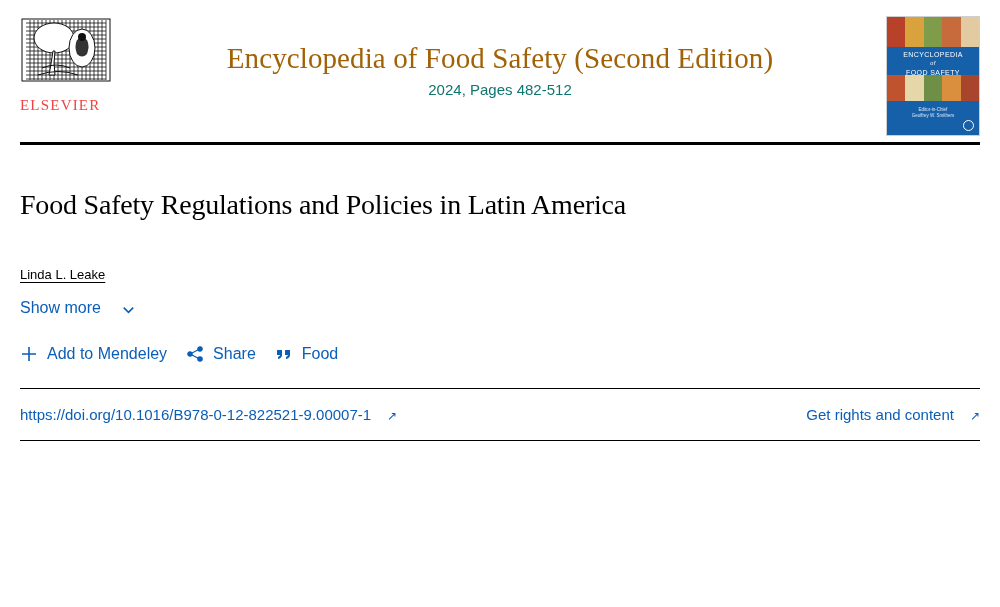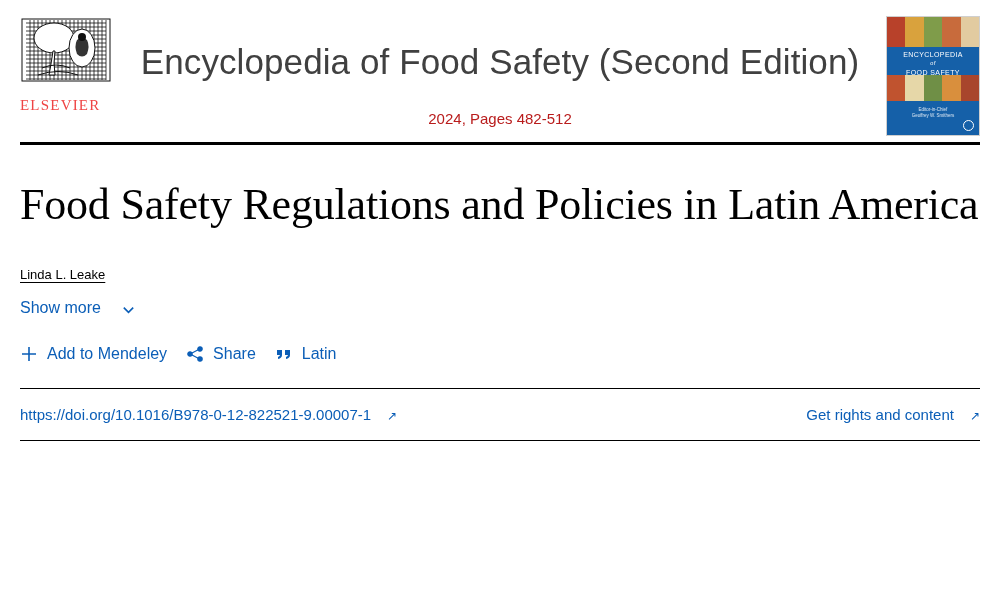--- a/index.html
+++ b/index.html
@@ -46,29 +46,29 @@
     color: #ef4444;
     margin-top: 1px;
     text-align: left;
   }
   .pub-center {
     flex: 1 1 auto;
     text-align: center;
     padding-top: 28px;
   }
   .pub-title {
-    font-family: Liberation Sans, sans-serif;
-    font-size: 35px;
-    color: #404040;
+    font-family: Liberation Serif, serif;
+    font-size: 29px;
+    color: #a16207;
     letter-spacing: .1px;
   }
   .pub-sub {
     font-size: 15px;
-    color: #b91c1c;
-    margin-top: 28px;
+    color: #0f766e;
+    margin-top: 6px;
   }
   .cover-wrap {
     width: 104px;
     flex: 0 0 104px;
     display: flex;
     justify-content: flex-end;
     padding-top: 2px;
   }
   .cover {
     width: 92px;
@@ -134,21 +134,21 @@
     background: #000000;
     margin: 12px 20px 0 20px;
   }
 
   
   .article {
     padding: 0 20px;
   }
   .article-title {
     font-family: "Liberation Serif", serif;
-    font-size: 44px;
+    font-size: 28px;
     line-height: 52px;
     font-weight: normal;
     margin: 34px 0 0 0;
     color: #000000;
     letter-spacing: -.2px;
   }
   .authors {
     margin-top: 36px;
     font-size: 13px;
     color: #000000;
@@ -324,21 +324,21 @@
         <span>Share</span>
       </div>
 
       <div class="action">
         <span>
           <svg width="18" height="18" viewBox="0 0 18 18" fill="#0b5eb7">
             <path d="M2 5 h5 v5 q0 3 -4 4 v-2 q2 -1 2 -2 h-3 z"></path>
             <path d="M10 5 h5 v5 q0 3 -4 4 v-2 q2 -1 2 -2 h-3 z"></path>
           </svg>
         </span>
-        <span>Latin</span>
+        <span>Food</span>
       </div>
 
     </div>
   </div>
 
   <div class="doi-row">
     <a href="#">
       <span>https://doi.org/10.1016/B978-0-12-822521-9.00007-1</span>
       <span class="ext-arrow">↗</span>
     </a>

